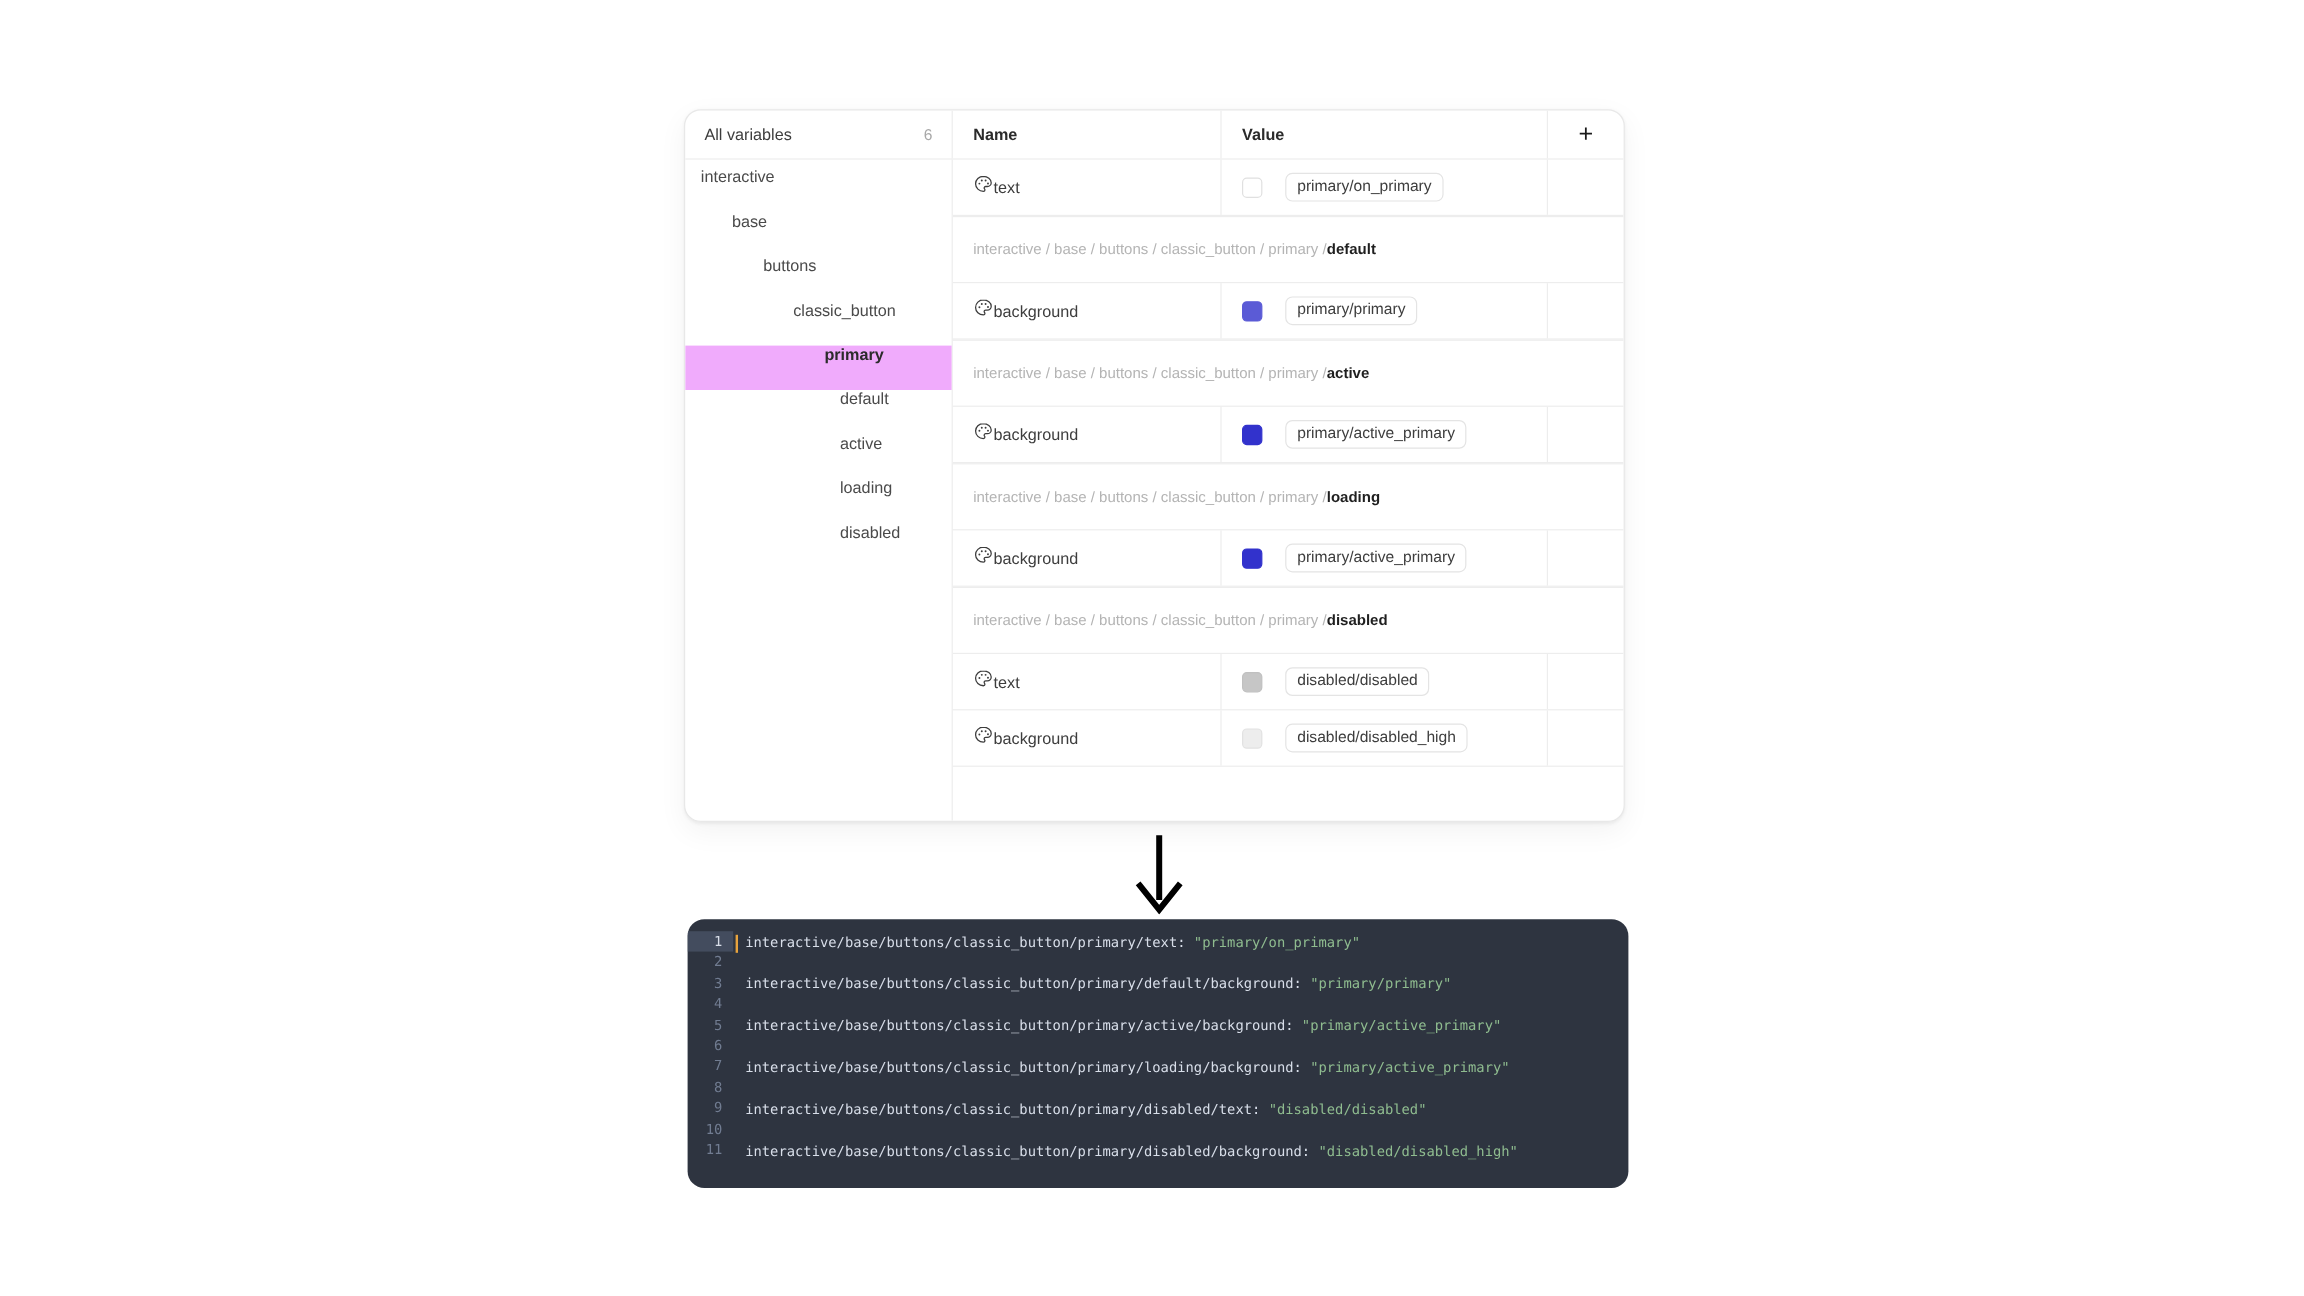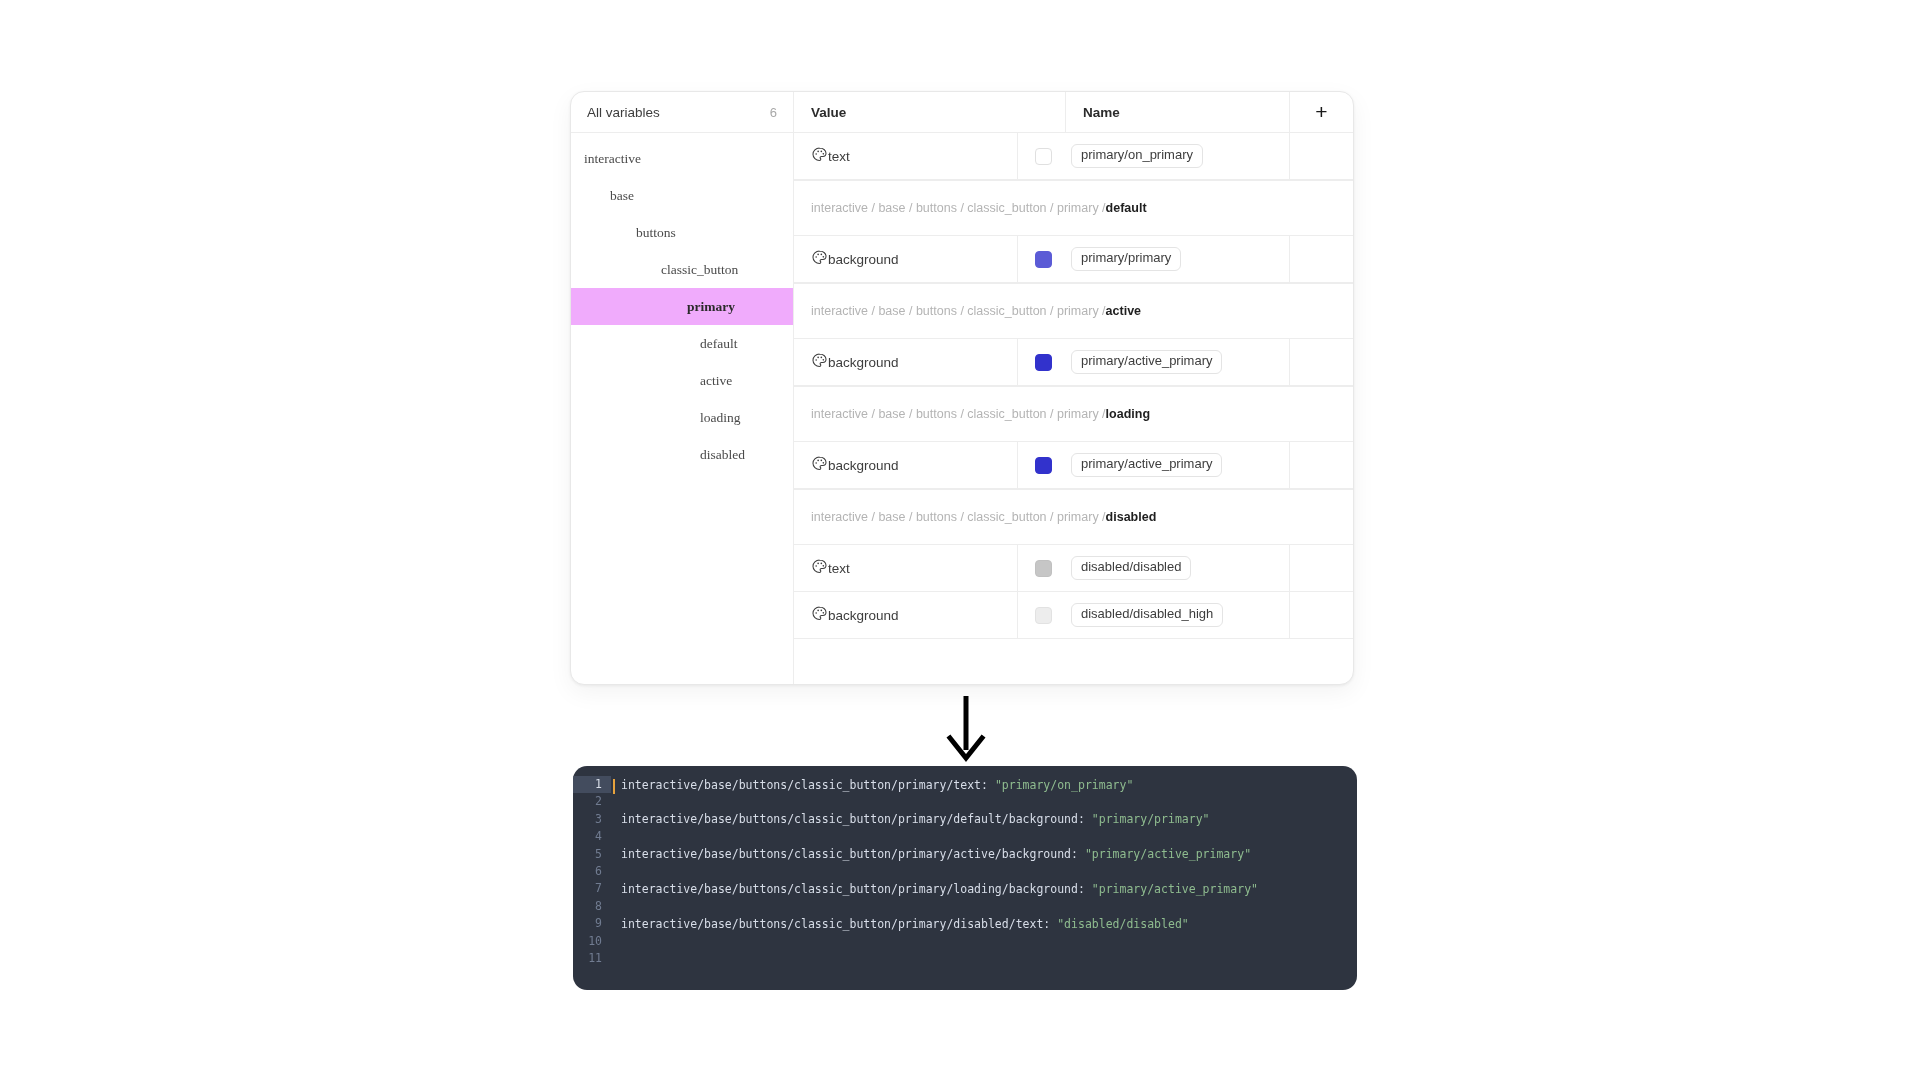--- a/index.html
+++ b/index.html
@@ -97,26 +97,25 @@
   #tree {
     width: 223px;
     flex: 0 0 223px;
     border-right: 1px solid #ededed;
     box-sizing: border-box;
     padding-top: 7px;
   }
   .tree-item {
     height: 37px;
     display: flex;
-    align-items: center;
+    align-items: flex-start;
     font-size: 13.5px;
     color: #4a4a4a;
     box-sizing: border-box;
     white-space: nowrap;
-    font-family: Liberation Serif, serif;
   }
   .tree-item.selected {
     background: #f0abfc;
     color: #2b2b2b;
     font-weight: bold;
   }
   .tree-d0 { padding-left: 13px; }
   .tree-d1 { padding-left: 39px; }
   .tree-d2 { padding-left: 65px; }
   .tree-d3 { padding-left: 90px; }
@@ -260,22 +259,22 @@
 </head>
 <body>
 
 <div id="vars-panel">
 
   <div class="panel-header">
     <div class="hdr-cell hdr-allvars">
       <span>All variables</span>
       <span class="count">6</span>
     </div>
+    <div class="hdr-cell hdr-name">Name</div>
     <div class="hdr-cell hdr-value">Value</div>
-    <div class="hdr-cell hdr-name">Name</div>
     <div class="hdr-cell hdr-plus">
       <span class="plus-glyph">+</span>
     </div>
   </div>
 
   <div class="panel-body">
     <div id="tree">
         <div class="tree-item tree-d0">
           <span>interactive</span>
         </div>
@@ -471,14 +470,15 @@
     <div class="code-line">
       <span class="gutter">9</span>
       <span class="code-text"><span class="tok-key">interactive/base/buttons/classic_button/primary/disabled/text: </span><span class="tok-str">"disabled/disabled"</span></span>
     </div>
     <div class="code-line">
       <span class="gutter">10</span>
       <span class="code-text"><span class="tok-key"></span><span class="tok-str"></span></span>
     </div>
     <div class="code-line">
       <span class="gutter">11</span>
+      <span class="code-text"><span class="tok-key">interactive/base/buttons/classic_button/primary/disabled/background: </span><span class="tok-str">"disabled/disabled_high"</span></span>
     </div>
   </div>
 
 </body></html>

